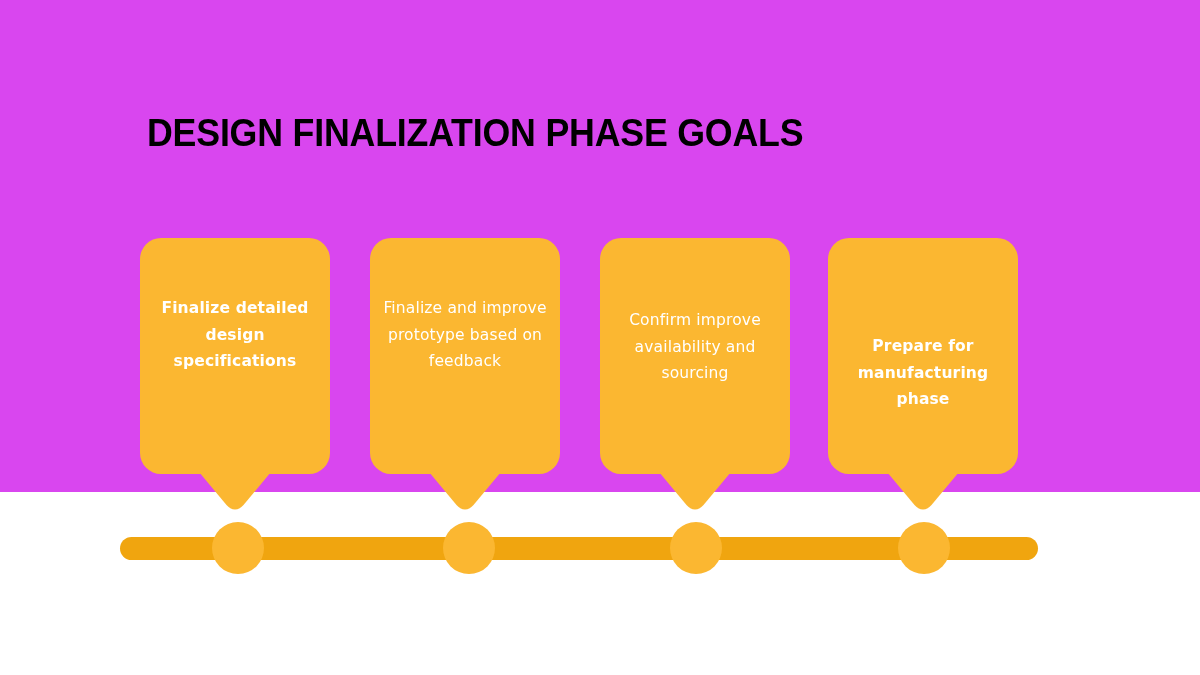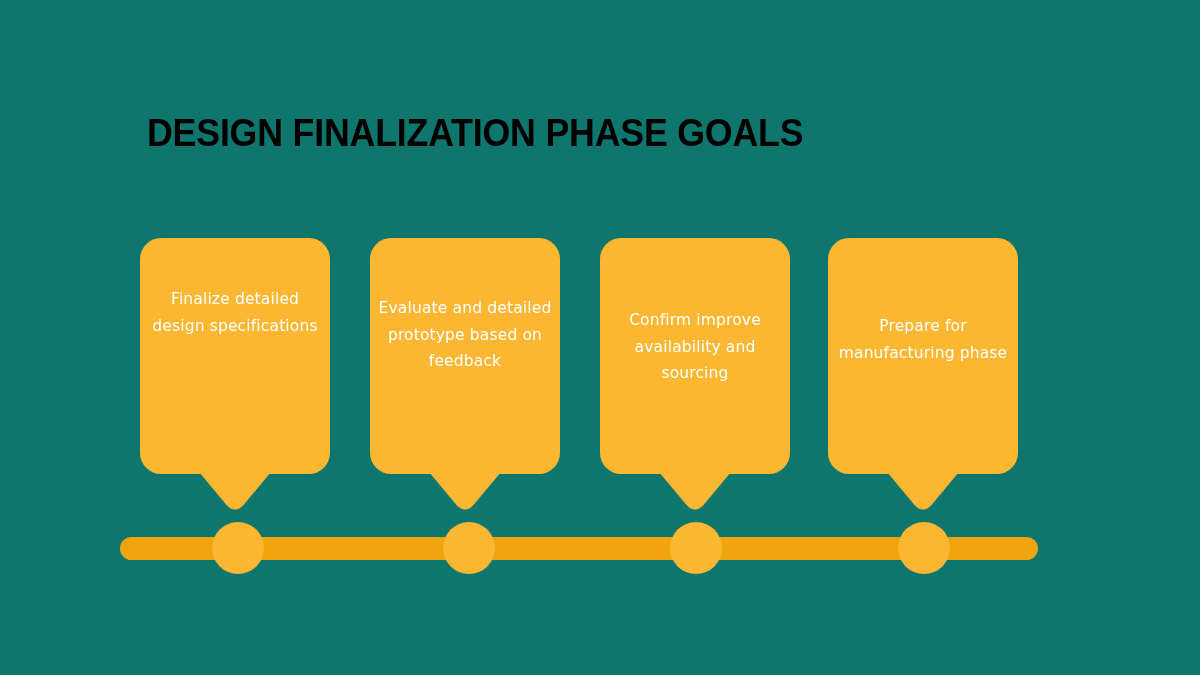--- a/index.html
+++ b/index.html
@@ -14,22 +14,22 @@
     overflow: hidden;
     font-family: "Liberation Sans", sans-serif;
     -webkit-font-smoothing: antialiased;
   }
 
   #slide {
     position: absolute;
     left: 0;
     top: 0;
     width: 1200px;
-    height: 675px;
-    background: #0f766e;
+    height: 492px;
+    background: #d946ef;
   }
 
   
   #page-title {
     position: absolute;
     left: 147px;
     top: 110px;
     width: 900px;
     font-size: 38px;
     line-height: 46px;
@@ -109,24 +109,24 @@
     font-family: "DejaVu Sans", "Liberation Sans", sans-serif;
   }
 
   
   #card-1 { left: 140px; }
   #card-2 { left: 370px; }
   #card-3 { left: 600px; }
   #card-4 { left: 828px; }
 
   
-  #card-1 .card-text { top: 48px; }
+  #card-1 .card-text { top: 57px; font-weight: bold; }
   #card-2 .card-text { top: 57px; }
   #card-3 .card-text { top: 69px; }
-  #card-4 .card-text { top: 75px; }
+  #card-4 .card-text { top: 95px; font-weight: bold; }
 
   #node-1 { left: 212px; }
   #node-2 { left: 443px; }
   #node-3 { left: 670px; }
   #node-4 { left: 898px; }
 </style>
 </head>
 <body>
 
 <div id="slide">
@@ -144,21 +144,21 @@
   <div class="card" id="card-1">
     <div class="card-text">Finalize detailed design specifications</div>
     <div class="tail">
       <svg width="72" height="40" viewBox="0 0 72 40">
         <path d="M0 0 H72 L44.5 33 Q36 42 27.5 33 Z" fill="#FBB731"></path>
       </svg>
     </div>
   </div>
 
   <div class="card" id="card-2">
-    <div class="card-text">Evaluate and detailed prototype based on feedback</div>
+    <div class="card-text">Finalize and improve prototype based on feedback</div>
     <div class="tail">
       <svg width="72" height="40" viewBox="0 0 72 40">
         <path d="M0 0 H72 L44.5 33 Q36 42 27.5 33 Z" fill="#FBB731"></path>
       </svg>
     </div>
   </div>
 
   <div class="card" id="card-3">
     <div class="card-text">Confirm improve availability and sourcing</div>
     <div class="tail">

